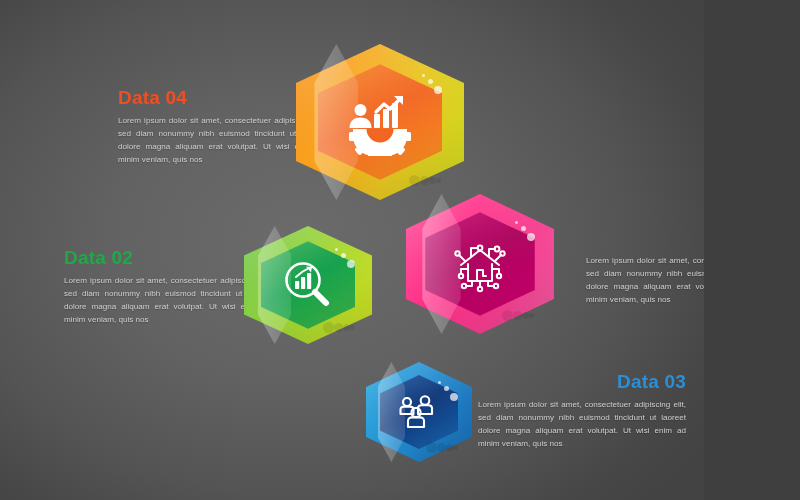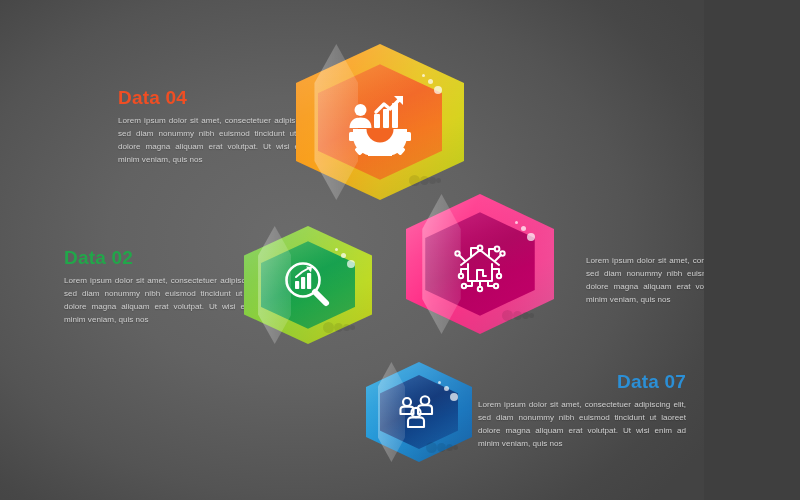--- a/index.html
+++ b/index.html
@@ -314,17 +314,17 @@
           <path d="M20 21 L20 15.2 C20 13.4 21.6 12.2 23.6 12.2 L30.4 12.2 C32.4 12.2 34 13.4 34 15.2 L34 21 Z"></path>
 
           <circle cx="18" cy="19.5" r="4.6"></circle>
           <path d="M10 34 L10 27.8 C10 25.8 11.8 24.4 14 24.4 L22 24.4 C24.2 24.4 26 25.8 26 27.8 L26 34 Z"></path>
         </svg>
       </div>
     </div>
   </div>
 
   <div class="block right-align" style="left:478px; top:372px;">
-    <div class="block-title" style="color: rgb(43, 143, 214);">Data 07</div>
+    <div class="block-title" style="color: rgb(43, 143, 214);">Data 03</div>
     <div class="block-body">Lorem ipsum dolor sit amet, consectetuer adipiscing elit, sed diam nonummy nibh euismod tincidunt ut laoreet dolore magna aliquam erat volutpat. Ut wisi enim ad minim veniam, quis nos</div>
   </div>
 
 </div>
 
 </body></html>

